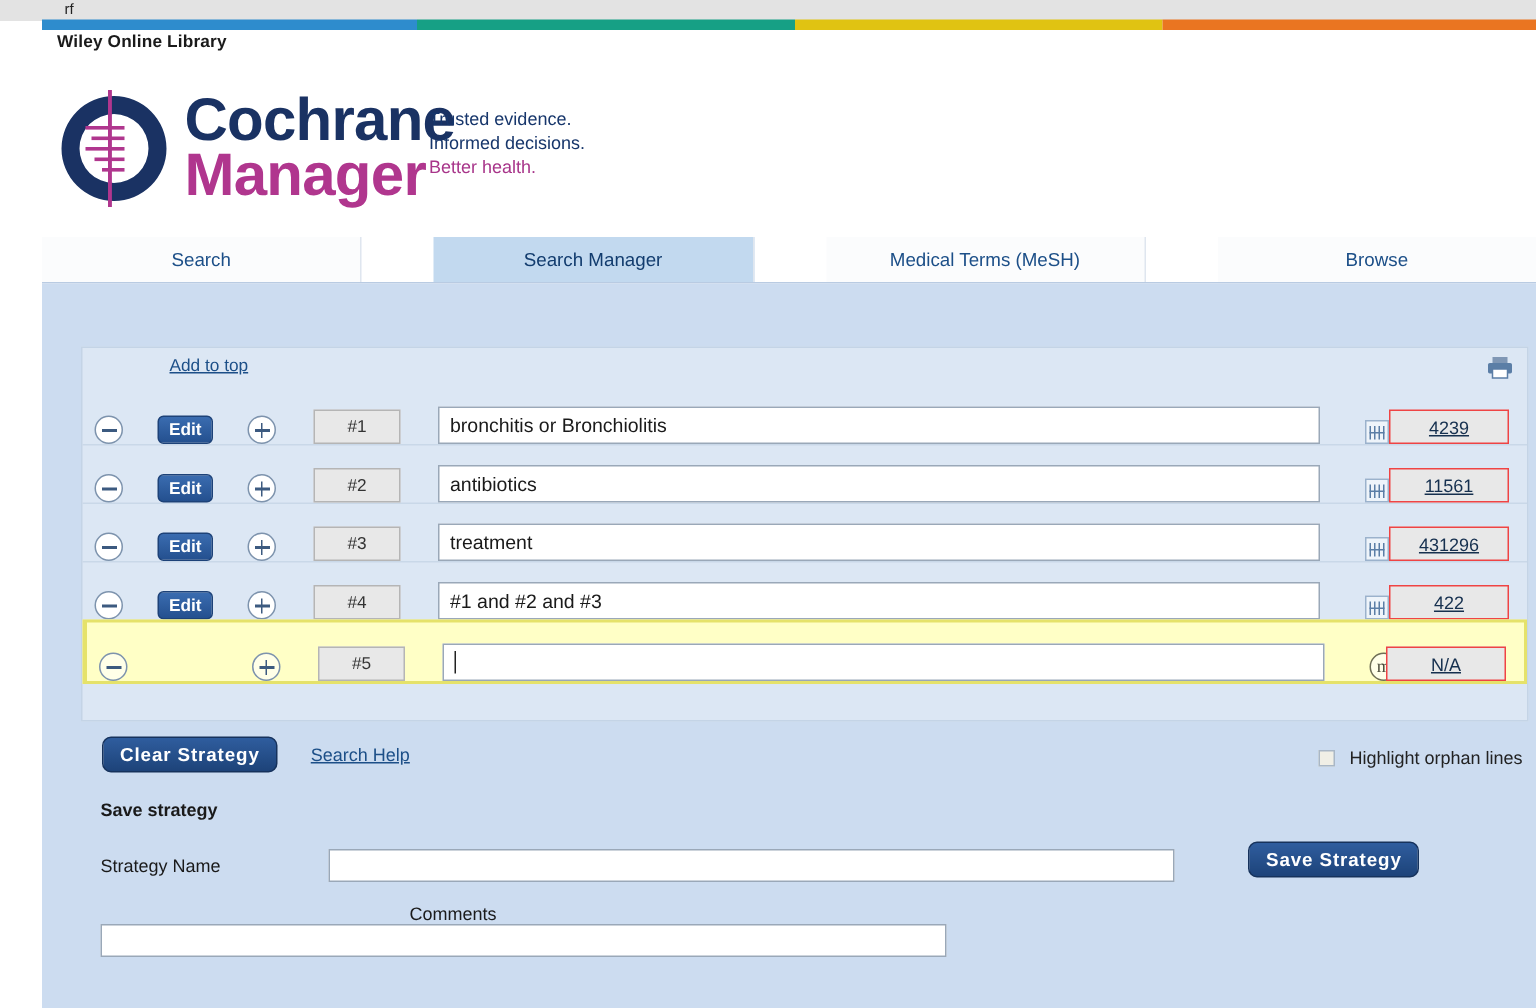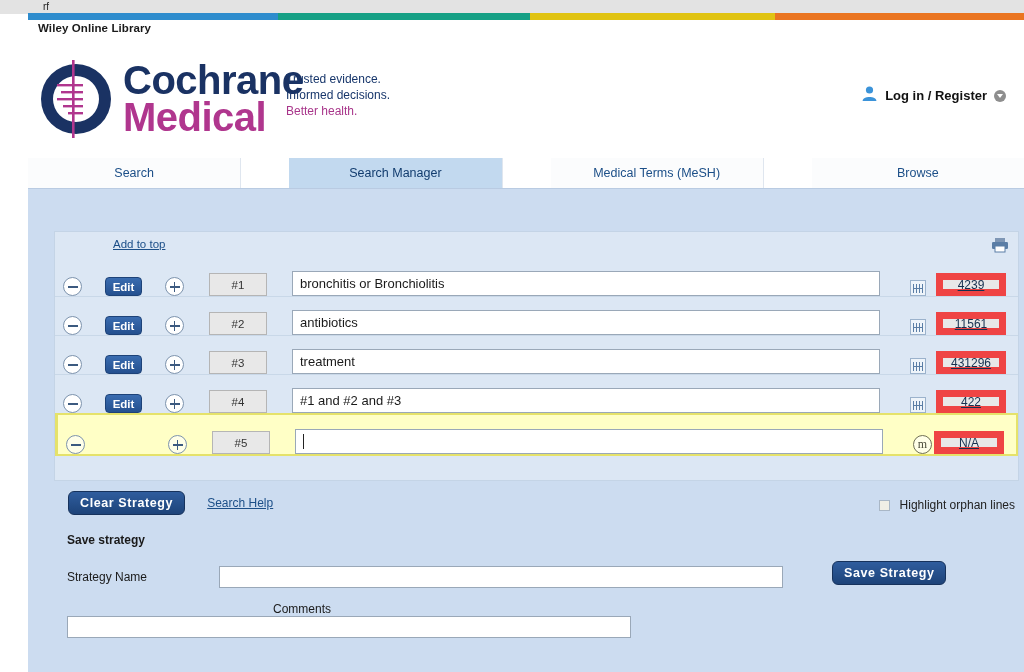--- a/index.html
+++ b/index.html
@@ -273,23 +273,23 @@
     margin-left: 14px;
     display: flex; align-items: center; justify-content: center;
     font-size: 12px; color: #4a4a3a;
     font-family: "Liberation Serif", serif;
     flex: 0 0 19px;
     cursor: pointer;
   }
 
   .count-btn {
     position: absolute; right: 12px;
-    width: 70px; height: 23px;
+    width: 80px; height: 23px;
     background: #e8e8e8;
-    border: 7px solid #ef4444;
+    border: 1px solid #ef4444;
     display: flex; align-items: center; justify-content: center;
     font-size: 12px; color: #16304f;
     text-decoration: underline;
     cursor: pointer;
   }
 
   
   .lower {
     position: absolute; left: 26px; top: 300px;
     width: 965px;
@@ -380,40 +380,30 @@
           <rect x="37" y="2" width="2.6" height="78" fill="#b0368e"></rect>
           <rect x="22" y="26" width="26" height="2.4" fill="#b0368e"></rect>
           <rect x="26" y="33" width="22" height="2.4" fill="#b0368e"></rect>
           <rect x="22" y="40" width="26" height="2.4" fill="#b0368e"></rect>
           <rect x="28" y="47" width="20" height="2.4" fill="#b0368e"></rect>
           <rect x="33" y="54" width="15" height="2.4" fill="#b0368e"></rect>
         </svg>
       </div>
       <div class="logo-words">
         <div class="logo-cochrane">Cochrane</div>
-        <div class="logo-library">Medical</div>
+        <div class="logo-library">Manager</div>
       </div>
     </div>
 
     <div class="tagline">
       <div class="tag1">Trusted evidence.</div>
       <div class="tag2">Informed decisions.</div>
       <div class="tag3">Better health.</div>
     </div>
 
-    <div class="login-area">
-      <span>
-        <svg width="17" height="17" viewBox="0 0 17 17" aria-hidden="true">
-          <circle cx="8.5" cy="5" r="3.6" fill="#3b93d9"></circle>
-          <path d="M1.6 16 C1.6 10.8 15.4 10.8 15.4 16 Z" fill="#3b93d9"></path>
-        </svg>
-      </span>
-      <span class="login-text">Log in / Register</span>
-      <span class="login-caret"></span>
-    </div>
   </div>
 
   <div class="tabs">
     <div class="tab">Search</div>
     <div class="tab active">Search Manager</div>
     <div class="tab">Medical Terms (MeSH)</div>
     <div class="tab">Browse</div>
   </div>
 
   <div class="body-panel">

